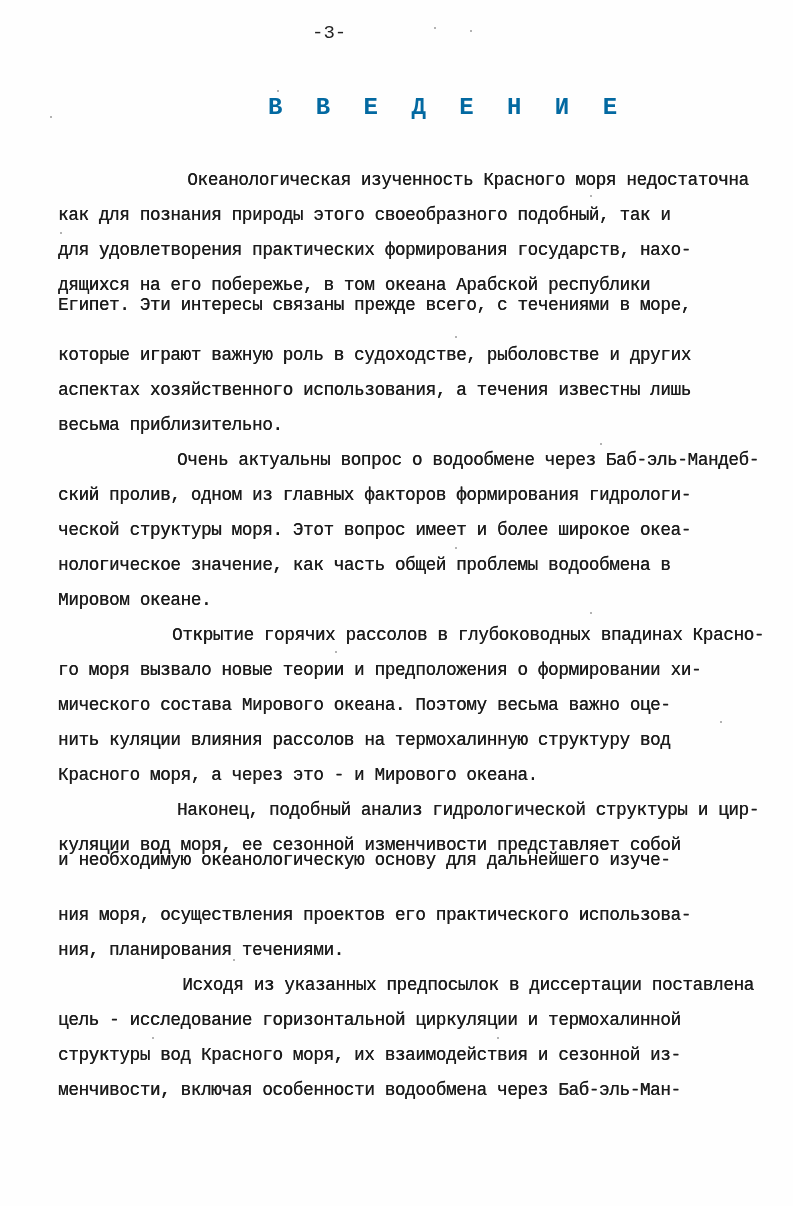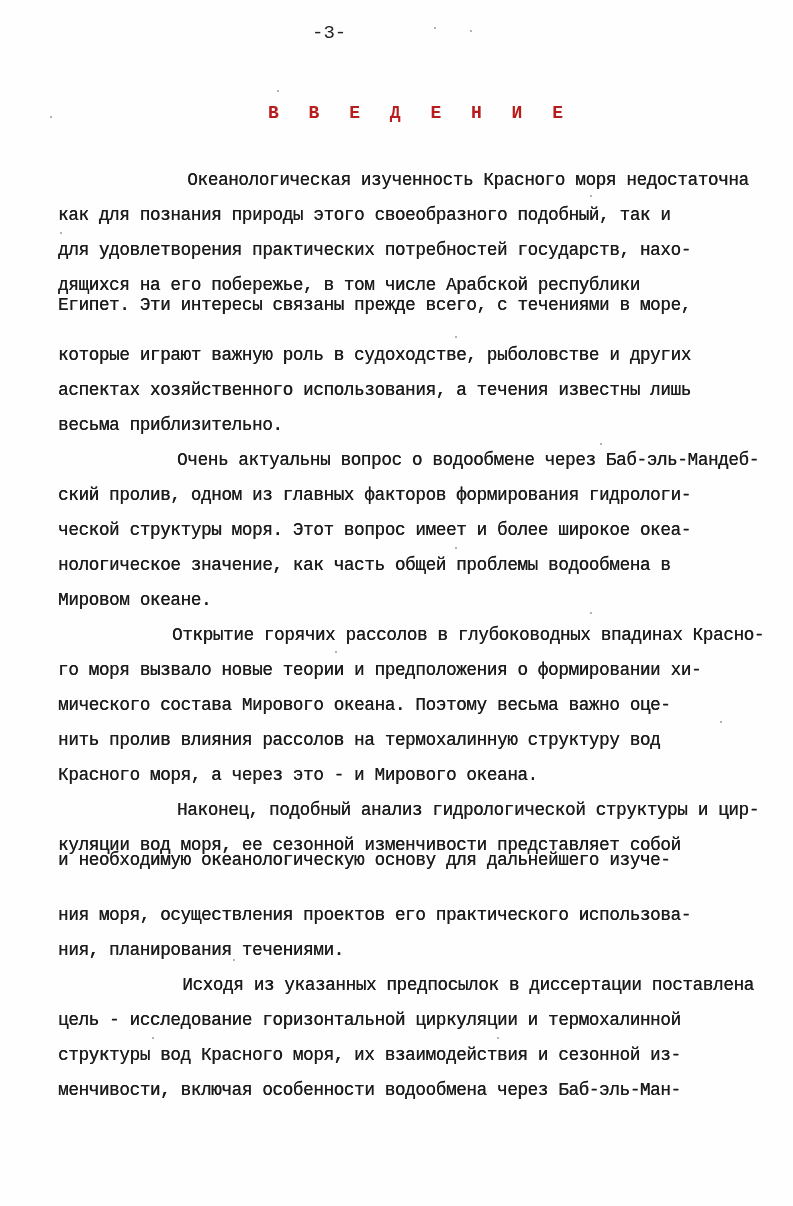--- a/index.html
+++ b/index.html
@@ -25,25 +25,25 @@
     .page-number {
       position: absolute;
       top: 22px;
       left: 312px;
       font-size: 19px;
       letter-spacing: 0px;
       color: #222;
     }
     .heading {
       position: absolute;
-      top: 103px;
+      top: 94px;
       left: 268px;
-      font-size: 18px;
+      font-size: 24px;
       letter-spacing: 9.5px;
-      color: #b91c1c;
+      color: #0369a1;
       font-weight: bold;
     }
     .line {
       position: absolute;
       left: 58px;
       width: 680px;
       white-space: nowrap;
       font-size: 17.6px;
       line-height: 22px;
       letter-spacing: -0.35px;
@@ -63,41 +63,41 @@
 
 <div class="page">
 
   <div class="page-number">-3-</div>
 
   <div class="heading">В В Е Д Е Н И Е</div>
 
   <div>
     <div class="line indent" style="top:169px">Океанологическая изученность Красного моря недостаточна</div>
     <div class="line" style="top:204px">как для познания природы этого своеобразного подобный, так и</div>
-    <div class="line" style="top:239px">для удовлетворения практических потребностей государств, нахо-</div>
-    <div class="line" style="top:274px">дящихся на его побережье, в том числе Арабской республики</div>
+    <div class="line" style="top:239px">для удовлетворения практических формирования государств, нахо-</div>
+    <div class="line" style="top:274px">дящихся на его побережье, в том океана Арабской республики</div>
     <div class="line" style="top:294px">Египет. Эти интересы связаны прежде всего, с течениями в море,</div>
     <div class="line" style="top:344px">которые играют важную роль в судоходстве, рыболовстве и других</div>
     <div class="line" style="top:379px">аспектах хозяйственного использования, а течения известны лишь</div>
     <div class="line" style="top:414px">весьма приблизительно.</div>
   </div>
 
   <div>
     <div class="line indent" style="top:449px">Очень актуальны вопрос о водообмене через Баб-эль-Мандеб-</div>
     <div class="line" style="top:484px">ский пролив, одном из главных факторов формирования гидрологи-</div>
     <div class="line" style="top:519px">ческой структуры моря. Этот вопрос имеет и более широкое океа-</div>
     <div class="line" style="top:554px">нологическое значение, как часть общей проблемы водообмена в</div>
     <div class="line" style="top:589px">Мировом океане.</div>
   </div>
 
   <div>
     <div class="line indent" style="top:624px">Открытие горячих рассолов в глубоководных впадинах Красно-</div>
     <div class="line" style="top:659px">го моря вызвало новые теории и предположения о формировании хи-</div>
     <div class="line" style="top:694px">мического состава Мирового океана. Поэтому весьма важно оце-</div>
-    <div class="line" style="top:729px">нить пролив влияния рассолов на термохалинную структуру вод</div>
+    <div class="line" style="top:729px">нить куляции влияния рассолов на термохалинную структуру вод</div>
     <div class="line" style="top:764px">Красного моря, а через это - и Мирового океана.</div>
   </div>
 
   <div>
     <div class="line indent" style="top:799px">Наконец, подобный анализ гидрологической структуры и цир-</div>
     <div class="line" style="top:834px">куляции вод моря, ее сезонной изменчивости представляет собой</div>
     <div class="line" style="top:849px">и необходимую океанологическую основу для дальнейшего изуче-</div>
     <div class="line" style="top:904px">ния моря, осуществления проектов его практического использова-</div>
     <div class="line" style="top:939px">ния, планирования течениями.</div>
   </div>

